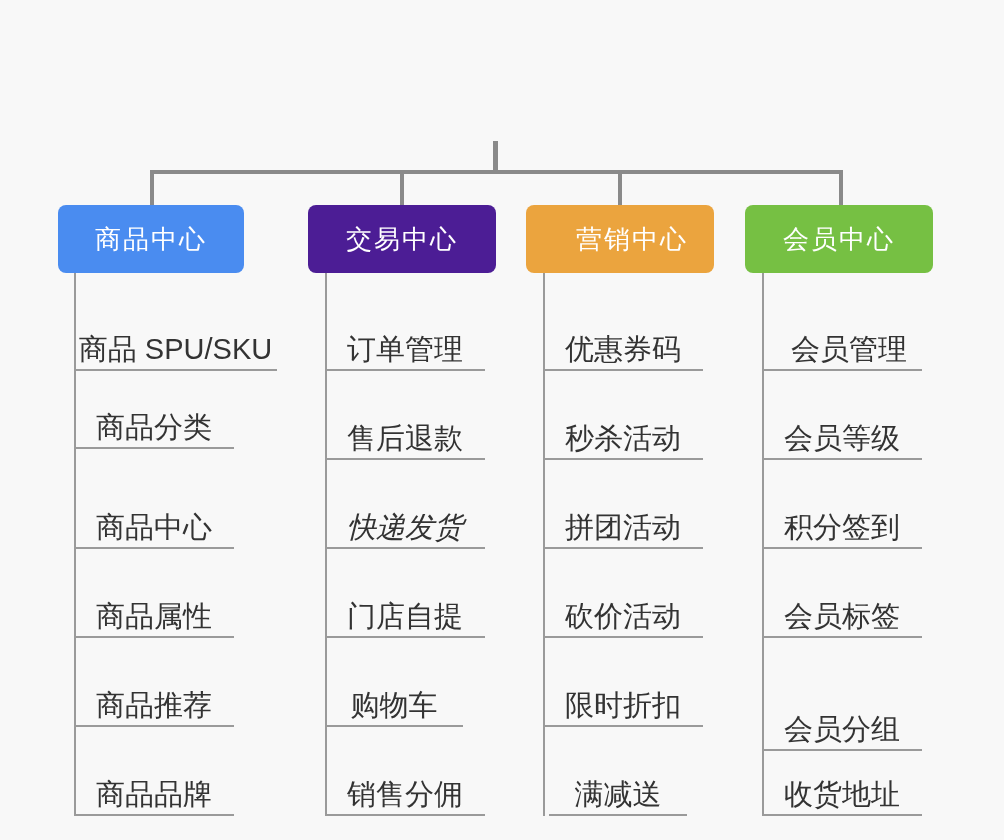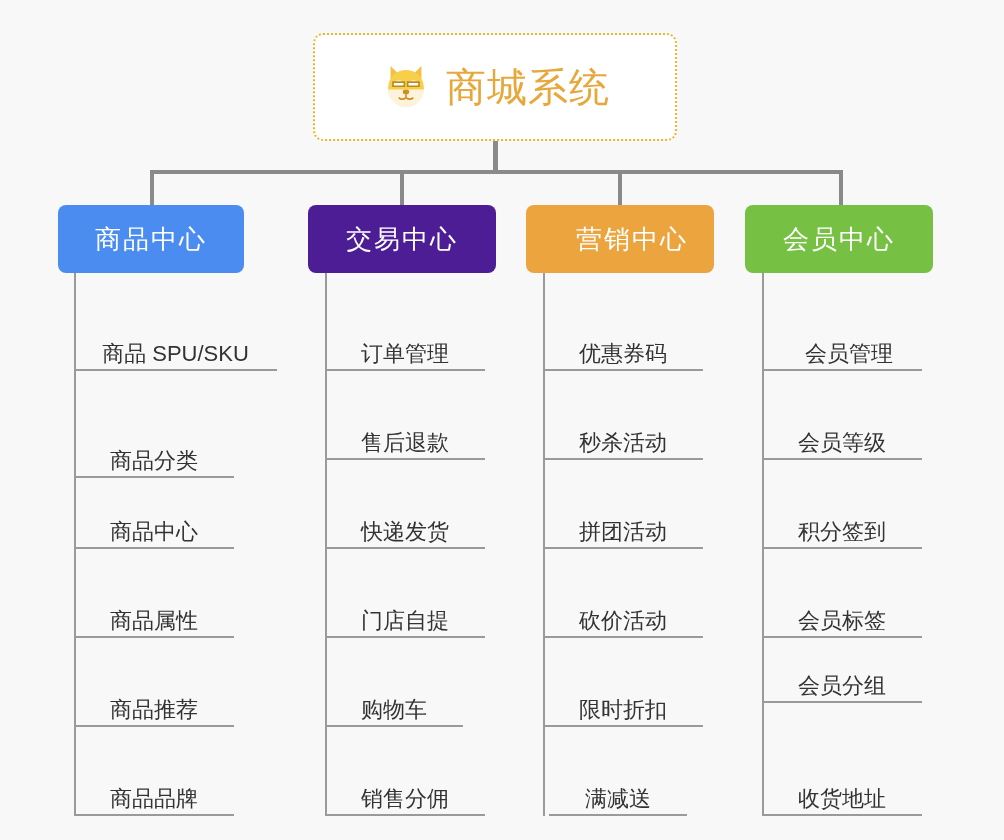--- a/index.html
+++ b/index.html
@@ -89,65 +89,48 @@
     height: 46px;
     box-sizing: border-box;
     border-bottom: 2px solid #9a9a9a;
     display: flex;
     align-items: flex-end;
     justify-content: center;
     padding: 0 6px 3px 6px;
     white-space: nowrap;
   }
   .leaf-label {
-    font-size: 22px;
+    font-size: 29px;
     color: #333333;
     line-height: 1.15;
   }
 </style>
 </head>
 <body>
 
 <div id="mindmap">
 
-  <div class="root-node">
-    <svg class="root-emoji" viewBox="0 0 64 64">
-      <path d="M13 6 L13 24 L25 18 Z" fill="#f2c141"></path>
-      <path d="M51 6 L51 24 L39 18 Z" fill="#f2c141"></path>
-      <ellipse cx="32" cy="33" rx="22" ry="22" fill="#f7cf4a"></ellipse>
-      <path d="M10 35 a22 22 0 0 0 44 0 z" fill="#fdf3dc"></path>
-      <ellipse cx="23" cy="28" rx="7" ry="4" fill="#ffffff"></ellipse>
-      <ellipse cx="41" cy="28" rx="7" ry="4" fill="#ffffff"></ellipse>
-      <path d="M16 26 h14 v5 h-14 z" fill="none" stroke="#b98a1e" stroke-width="2"></path>
-      <path d="M34 26 h14 v5 h-14 z" fill="none" stroke="#b98a1e" stroke-width="2"></path>
-      <ellipse cx="32" cy="38" rx="4" ry="3" fill="#c9911f"></ellipse>
-      <path d="M32 41 v4" stroke="#c9911f" stroke-width="2" fill="none"></path>
-      <path d="M32 45 q-5 4 -9 0" stroke="#c9911f" stroke-width="2" fill="none"></path>
-      <path d="M32 45 q5 4 9 0" stroke="#c9911f" stroke-width="2" fill="none"></path>
-    </svg>
-    <span class="root-title">商城系统</span>
-  </div>
 
   <div class="conn conn-v" style="left:493px; top:141px; width:5px; height:32px;"></div>
 
   <div class="conn conn-h" style="left:150px; top:170px; width:693px; height:4px;"></div>
 
   <div class="conn conn-v" style="left:150px; top:170px; width:4px; height:36px;"></div>
   <div class="conn conn-v" style="left:400px; top:170px; width:4px; height:36px;"></div>
   <div class="conn conn-v" style="left:618px; top:170px; width:4px; height:36px;"></div>
   <div class="conn conn-v" style="left:839px; top:170px; width:4px; height:36px;"></div>
 
   <div id="branches-host">
       <div class="branch" style="left: 58px;">
         <div class="branch-header" style="width: 186px; background: rgb(74, 140, 240);">商品中心</div>
         <div class="branch-spine" style="left: 16px; top: 68px; height: 543px;"></div>
         <div class="leaf" style="left: 16px; top: 120px; width: 203px;">
           <span class="leaf-label">商品 SPU/SKU</span>
         </div>
-        <div class="leaf" style="left: 16px; top: 227px; width: 160px;">
+        <div class="leaf" style="left: 16px; top: 198px; width: 160px;">
           <span class="leaf-label">商品分类</span>
         </div>
         <div class="leaf" style="left: 16px; top: 298px; width: 160px;">
           <span class="leaf-label">商品中心</span>
         </div>
         <div class="leaf" style="left: 16px; top: 387px; width: 160px;">
           <span class="leaf-label">商品属性</span>
         </div>
         <div class="leaf" style="left: 16px; top: 476px; width: 160px;">
           <span class="leaf-label">商品推荐</span>
@@ -158,21 +141,21 @@
       </div>
       <div class="branch" style="left: 308px;">
         <div class="branch-header" style="width: 188px; background: #4c1d95;">交易中心</div>
         <div class="branch-spine" style="left: 17px; top: 68px; height: 543px;"></div>
         <div class="leaf" style="left: 17px; top: 120px; width: 160px;">
           <span class="leaf-label">订单管理</span>
         </div>
         <div class="leaf" style="left: 17px; top: 209px; width: 160px;">
           <span class="leaf-label">售后退款</span>
         </div>
-        <div class="leaf" style="left: 17px; top: 298px; width: 160px;">
+        <div class="leaf" style="left: 17px; top: 298px; width: 160px; font-style: italic;">
           <span class="leaf-label">快递发货</span>
         </div>
         <div class="leaf" style="left: 17px; top: 387px; width: 160px;">
           <span class="leaf-label">门店自提</span>
         </div>
         <div class="leaf" style="left: 17px; top: 476px; width: 138px;">
           <span class="leaf-label">购物车</span>
         </div>
         <div class="leaf" style="left: 17px; top: 565px; width: 160px;">
           <span class="leaf-label">销售分佣</span>
@@ -208,21 +191,21 @@
         </div>
         <div class="leaf" style="left: 17px; top: 209px; width: 160px;">
           <span class="leaf-label">会员等级</span>
         </div>
         <div class="leaf" style="left: 17px; top: 298px; width: 160px;">
           <span class="leaf-label">积分签到</span>
         </div>
         <div class="leaf" style="left: 17px; top: 387px; width: 160px;">
           <span class="leaf-label">会员标签</span>
         </div>
-        <div class="leaf" style="left: 17px; top: 452px; width: 160px;">
+        <div class="leaf" style="left: 17px; top: 500px; width: 160px;">
           <span class="leaf-label">会员分组</span>
         </div>
         <div class="leaf" style="left: 17px; top: 565px; width: 160px;">
           <span class="leaf-label">收货地址</span>
         </div>
       </div>
     </div>
 
 </div>
 

